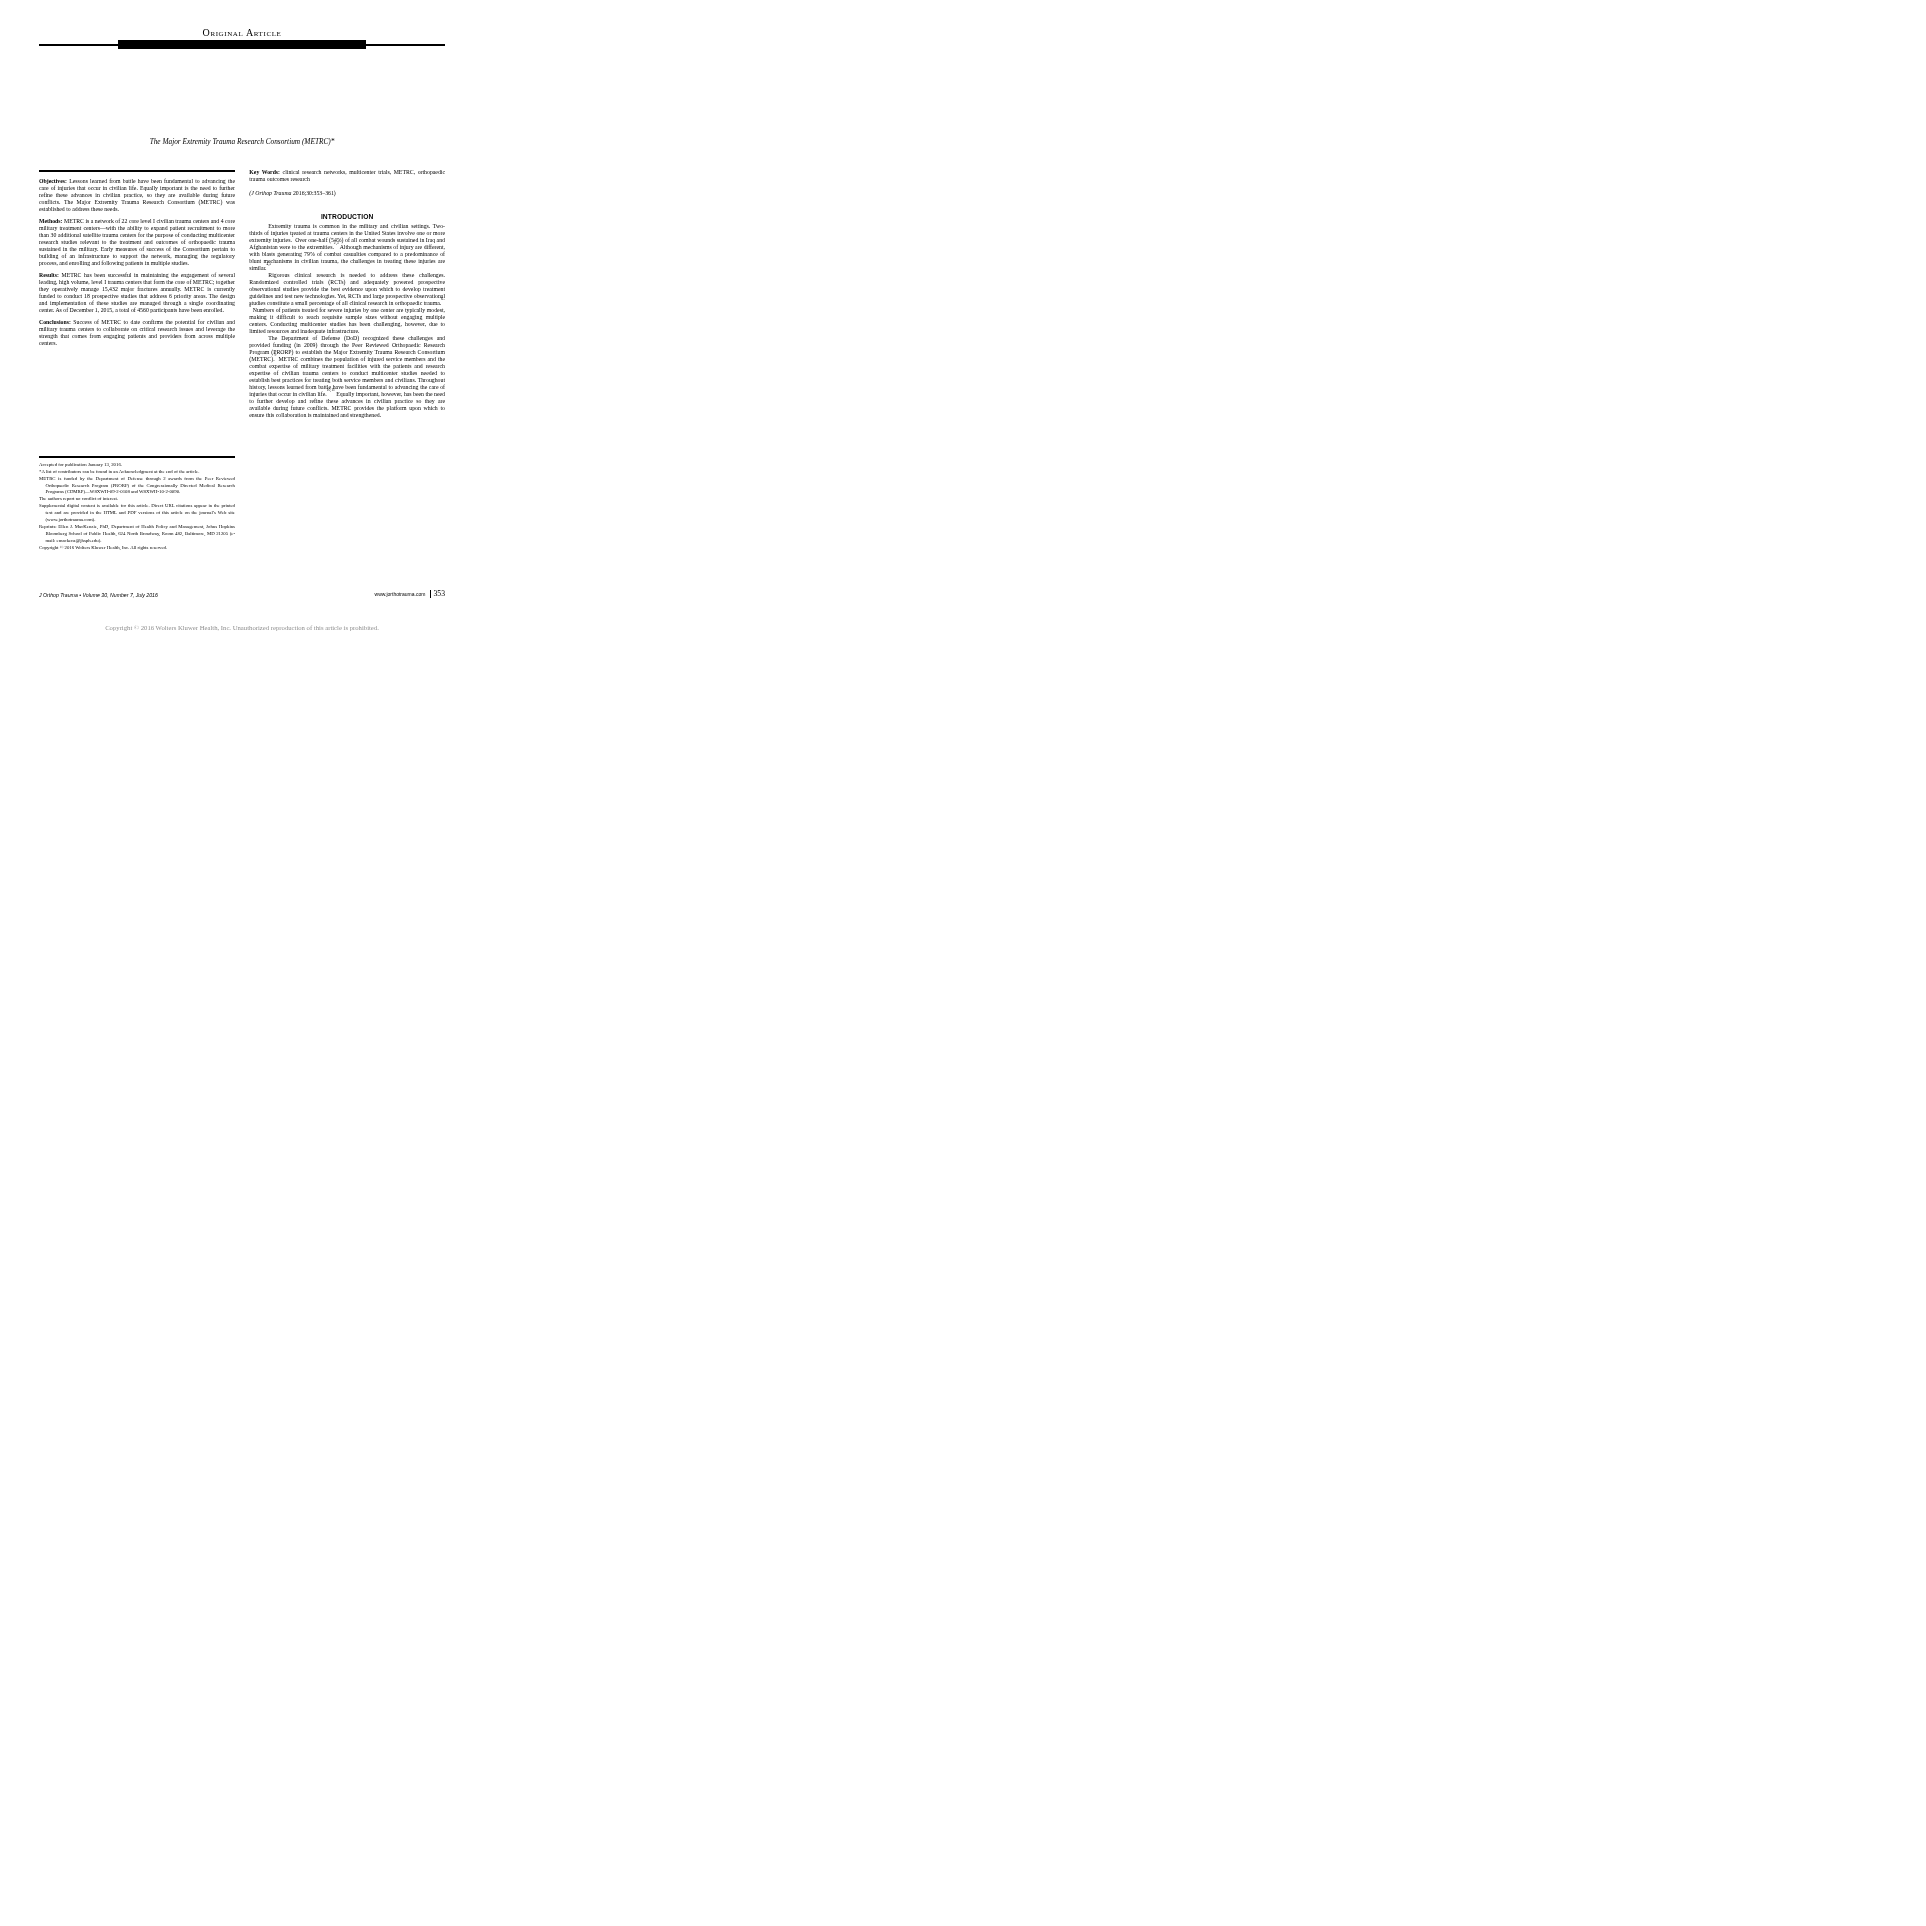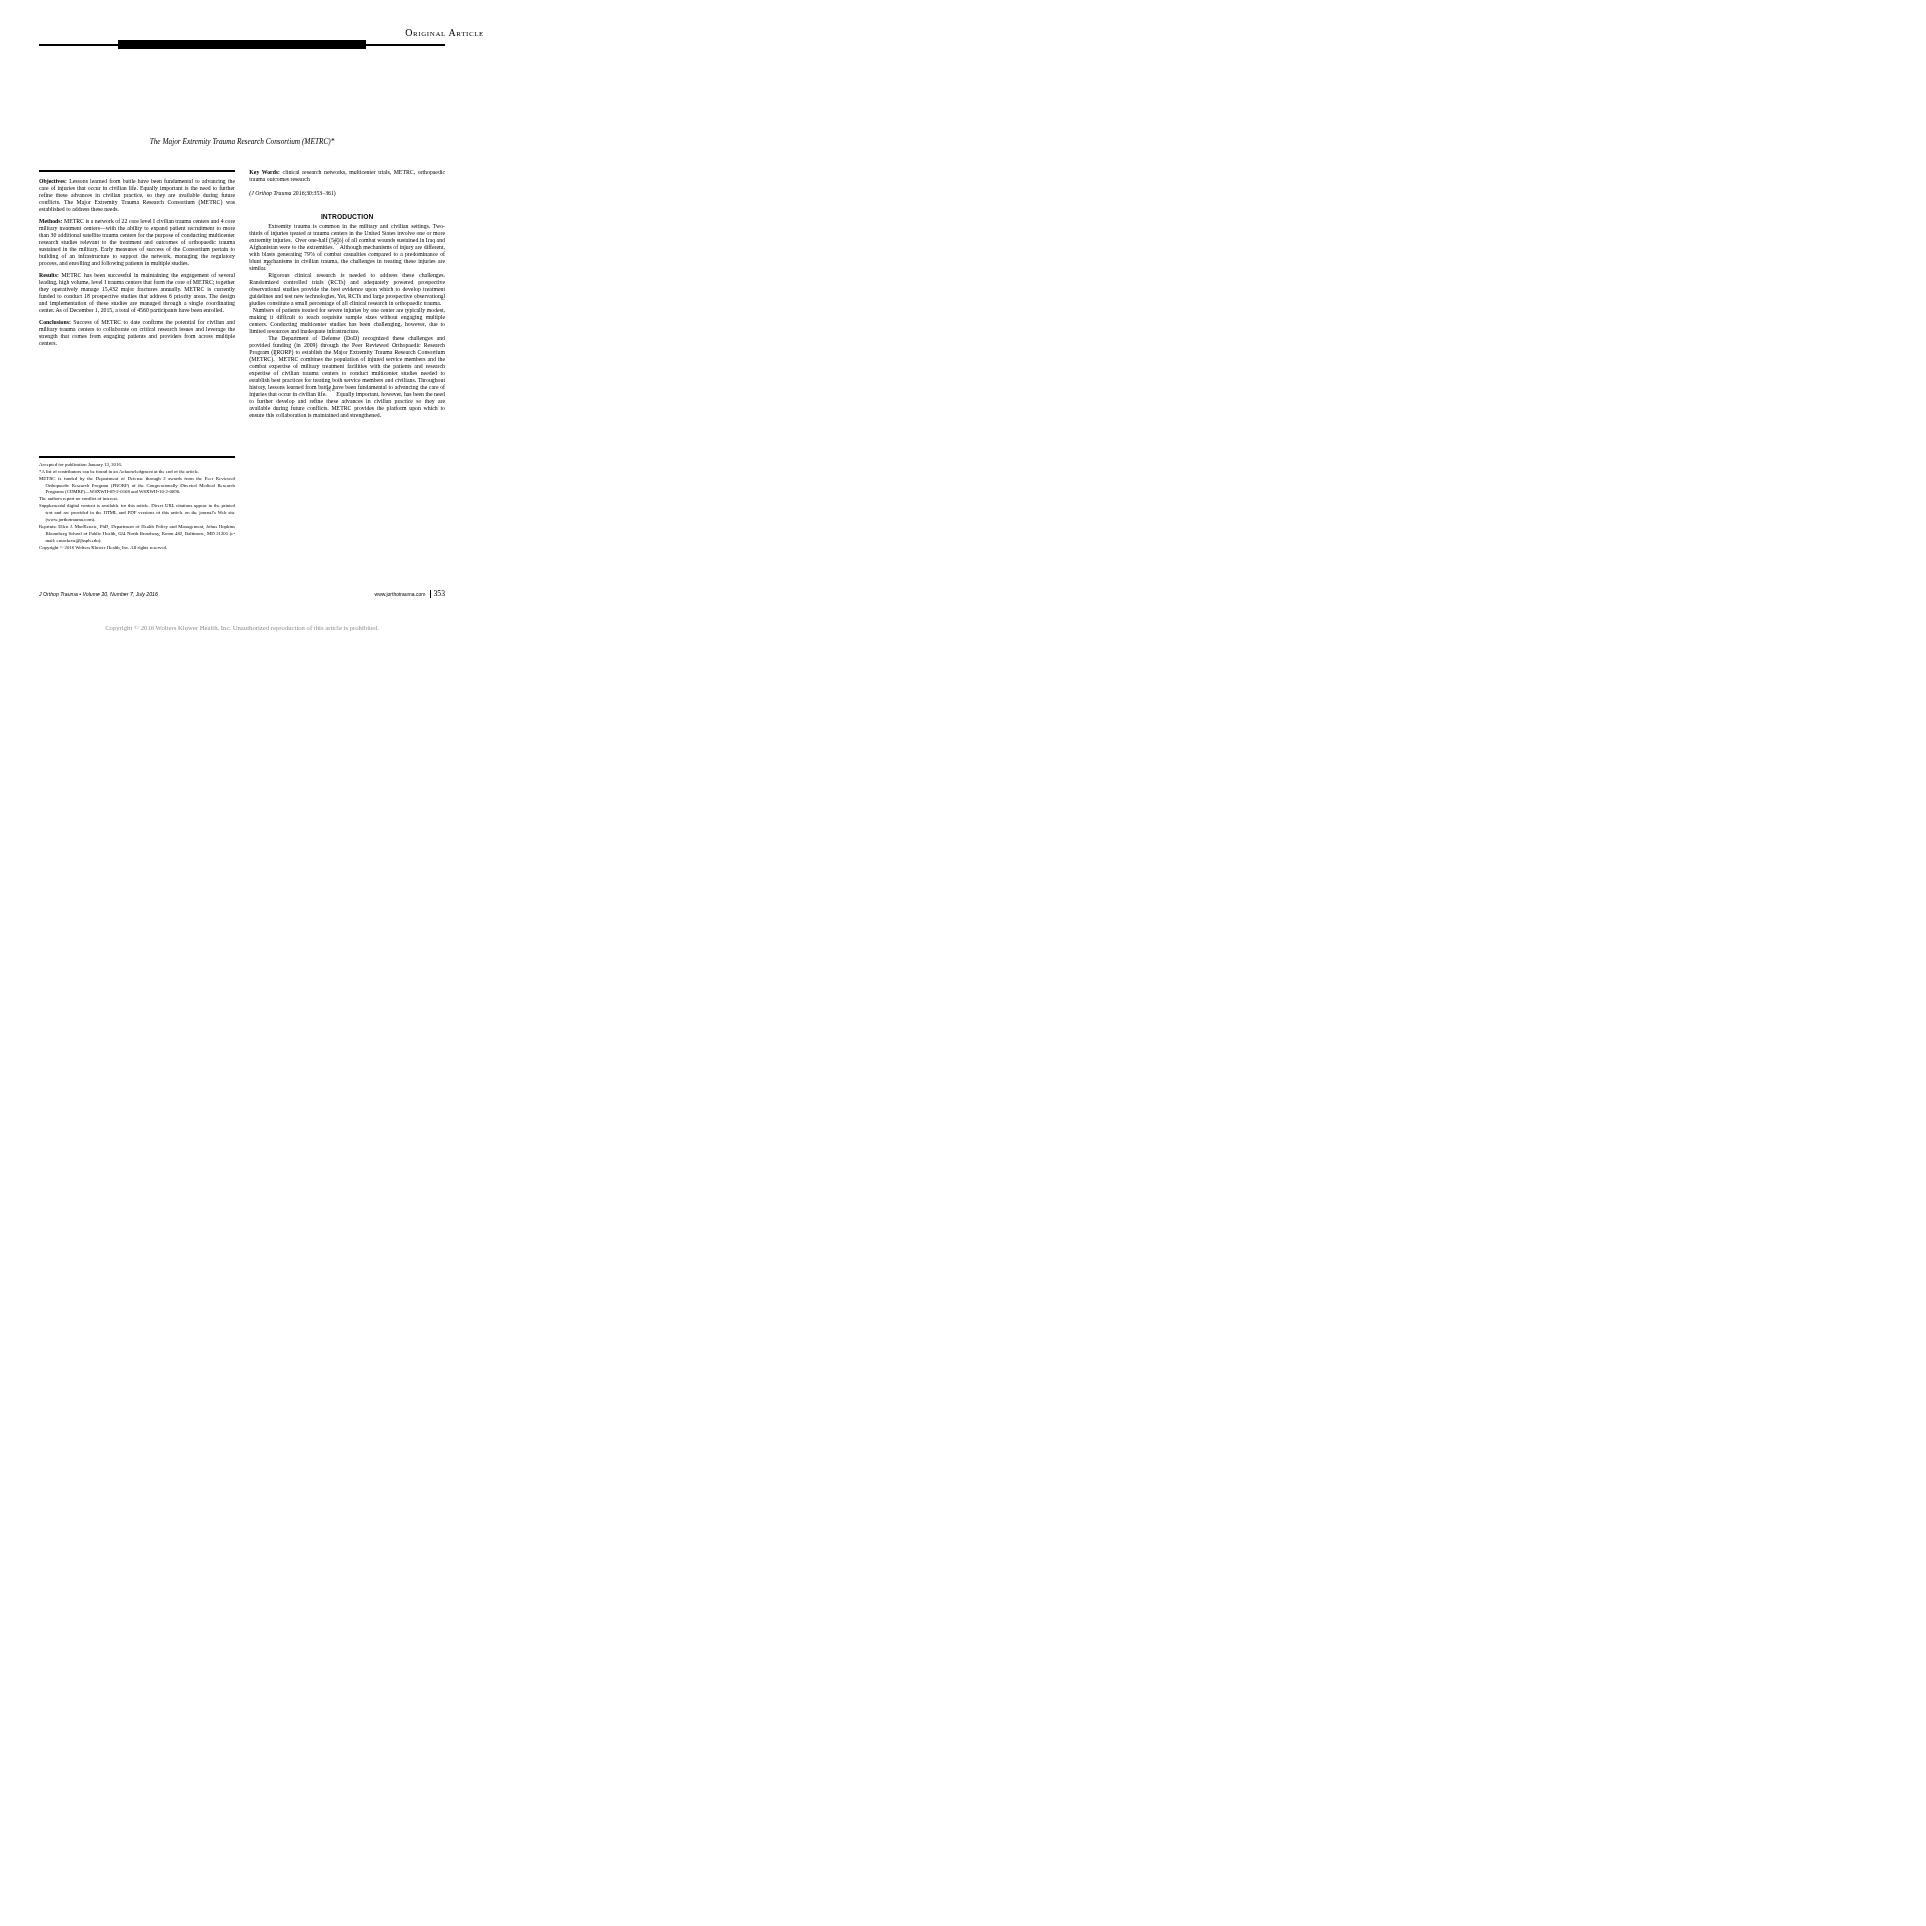--- a/index.html
+++ b/index.html
@@ -9,21 +9,21 @@
     height:643px;
     background:#ffffff;
     color:#000;
     font-family:"Liberation Serif",serif;
     overflow:hidden;
   }
   
   .article-type{
     position:absolute;
     top:27px;left:0;right:0;
-    text-align:right;
+    text-align:center;
     font-family:"Liberation Serif",serif;
     font-variant:small-caps;
     font-size:10px;
     letter-spacing:0.6px;
   }
   .rule-band{position:absolute;top:40px;left:39px;right:39px;height:9.2px;}
   .rule-thin{position:absolute;top:3.5px;left:0;right:0;height:2.3px;background:#000;}
   .rule-thick{position:absolute;top:0;left:50%;transform:translateX(-50%);width:248px;height:9.2px;background:#000;}
   
   .title{
@@ -98,21 +98,21 @@
     line-height:0;
     position:relative;
     top:-1.9px;
   }
   
   .footer{
     position:absolute;
     top:589px;left:39px;right:39px;
     display:flex;
     justify-content:space-between;
-    align-items:center;
+    align-items:flex-end;
   }
   .footer-left{
     font-family:"Liberation Sans",sans-serif;
     font-style:italic;
     font-size:5.2px;
   }
   .footer-right{display:flex;align-items:center;}
   .footer-url{font-family:"Liberation Sans",sans-serif;font-size:5px;}
   .footer-div{width:0.4px;height:8px;background:#000;margin:0 3.5px 0 4.2px;}
   .footer-page{font-family:"Liberation Serif",serif;font-size:7.7px;}

